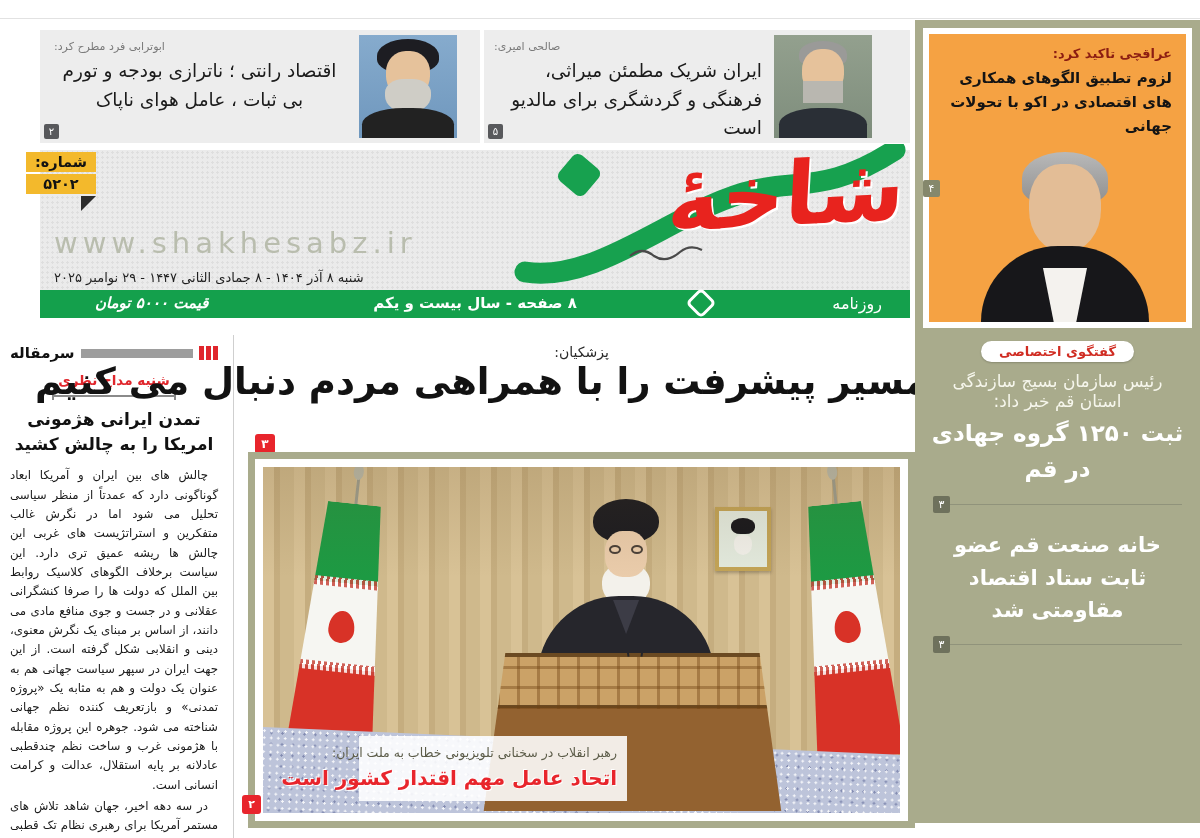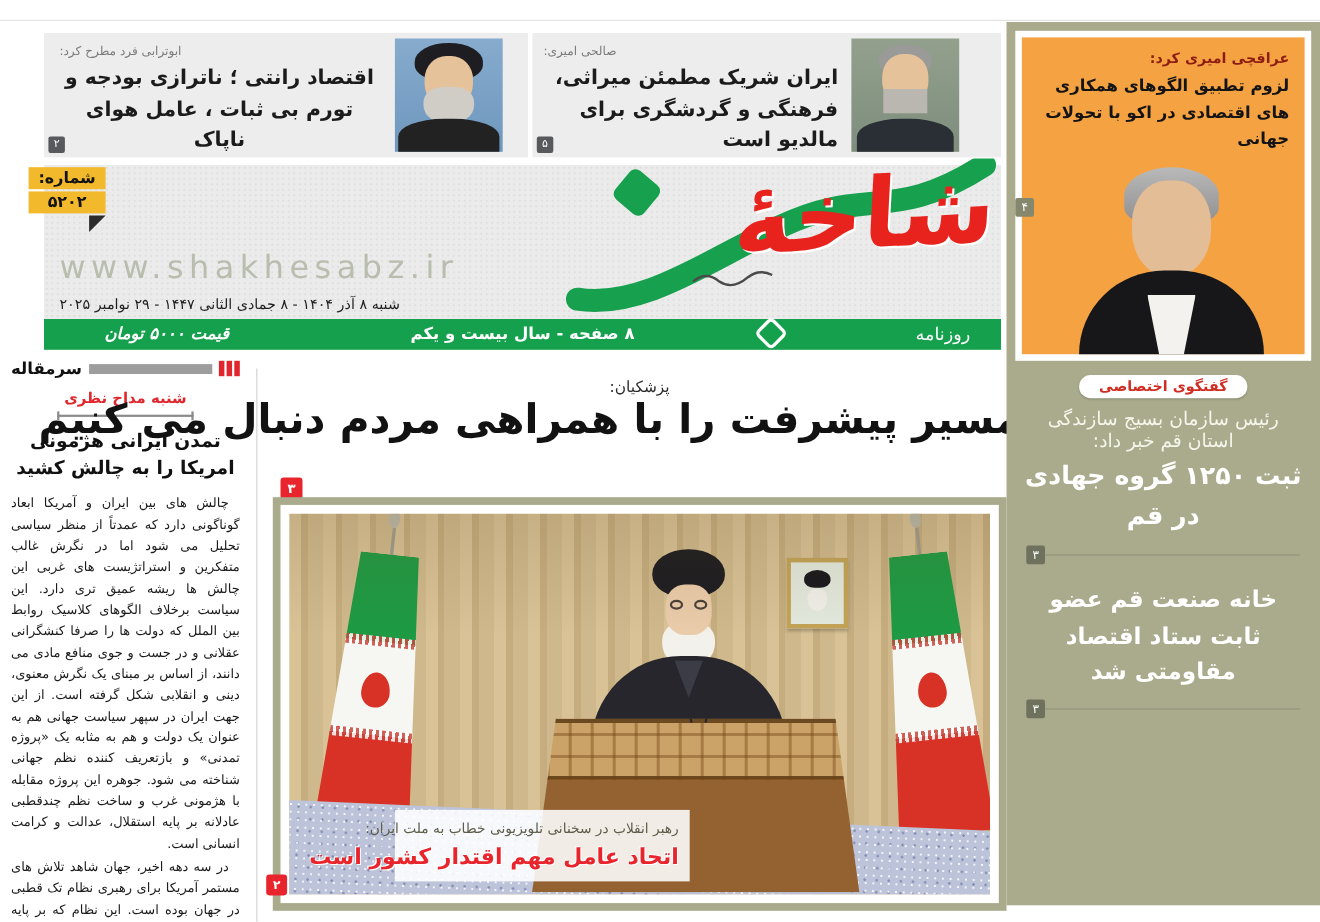--- a/index.html
+++ b/index.html
@@ -15,21 +15,21 @@
   .top-card { position:absolute; top:30px; height:113px; background:#ededed; }
   .card-econ { left:40px; width:440px; }
   .card-maldives { left:484px; width:426px; }
   .top-card .tc-photo { position:absolute; top:5px; width:98px; height:103px; overflow:hidden; background:#7ba3c9; }
   .card-econ .tc-photo { right:23px; }
   .card-maldives .tc-photo { right:38px; background:linear-gradient(180deg,#93a08e,#7e8d7c); }
   .tc-txt { position:absolute; top:10px; }
   .card-econ .tc-txt { right:135px; left:14px; }
   .card-maldives .tc-txt { right:148px; left:10px; }
   .tc-kicker { font-size:11px; color:#7a7a7a; margin-bottom:4px; text-align:left; }
-  .tc-headline { font-size:18.5px; font-weight:bold; color:#1b1b1b; line-height:1.55; }
+  .tc-headline { font-size:18.5px; font-weight:normal; color:#1b1b1b; line-height:1.55; }
   .card-econ .tc-headline { text-align:center; }
   .card-maldives .tc-headline { text-align:right; }
   .tc-num { position:absolute; left:4px; bottom:4px; width:15px; height:15px; background:#58595c;
     color:#fff; font-size:10px; display:flex; align-items:center; justify-content:center; border-radius:2px; }
 
   
   .portrait { position:relative; width:100%; height:100%; }
   .p-head { position:absolute; left:50%; transform:translateX(-50%); background:#e6c29b; border-radius:45%; }
   .p-hair { position:absolute; left:50%; transform:translateX(-50%); background:#1d1d22; }
   .p-beard { position:absolute; left:50%; transform:translateX(-50%); background:#cfcdc6; }
@@ -49,21 +49,21 @@
   .gb-pages { position:absolute; left:0; right:0; top:4px; text-align:center; font-size:15px; font-weight:bold; }
   .gb-label { position:absolute; right:28px; top:4px; font-size:16px; font-weight:normal; }
   .gb-diamond { position:absolute; left:650px; top:2px; width:22px; height:22px; border:3px solid #fff;
     border-radius:5px; transform:rotate(45deg); }
   .issue-badge { position:absolute; left:26px; top:152px; width:70px; z-index:6; }
   .ib-row { background:#f3b92c; color:#131313; font-weight:bold; text-align:center; font-size:14.5px;
     padding:2px 4px; margin-bottom:2px; }
   .ib-fold { width:0; height:0; border-top:15px solid #2c2c2c; border-right:15px solid transparent; }
 
   
-  .editorial { position:absolute; left:0; top:326px; width:230px; bottom:0; padding:0 12px 0 10px; overflow:hidden; }
+  .editorial { position:absolute; left:0; top:344px; width:230px; bottom:0; padding:0 12px 0 10px; overflow:hidden; }
   .ed-vline { position:absolute; left:233px; top:335px; bottom:0; width:1px; background:#cfcfcf; }
   .ed-header { display:flex; align-items:center; gap:6px; direction:ltr; }
   .ed-label { font-weight:bold; font-size:15px; color:#111; }
   .ed-bar { flex:1; height:9px; background:#9d9d9d; }
   .ed-icon { display:flex; gap:2px; }
   .ed-icon span { display:block; width:5px; height:14px; background:#e0262c; }
   .ed-author { color:#e0262c; font-weight:bold; font-size:13.5px; text-align:center; margin:10px 0 7px; }
   .ed-divider { height:2px; background:#8a8a8a; margin:0 42px 10px; position:relative; }
   .ed-divider::before, .ed-divider::after { content:""; position:absolute; top:-3px; width:2px; height:8px; background:#8a8a8a; }
   .ed-divider::before { left:0; } .ed-divider::after { right:0; }
@@ -305,21 +305,21 @@
       </div>
     </div>
   </div>
   <div class="badge-red photo-num">۲</div>
 </div>
 
 <div class="sidebar">
 
   <div class="orange-card">
     <div class="orange-inner">
-      <div class="og-kicker">عراقچی امیری کرد:</div>
+      <div class="og-kicker">عراقچی تاکید کرد:</div>
       <div class="og-headline">لزوم تطبیق الگوهای همکاری های اقتصادی در اکو با تحولات جهانی</div>
       <div class="og-person">
         <div class="og-hair"></div>
         <div class="og-face"></div>
         <div class="og-suit"></div>
         <div class="og-shirt"></div>
       </div>
     </div>
     <div class="og-num">۴</div>
   </div>

